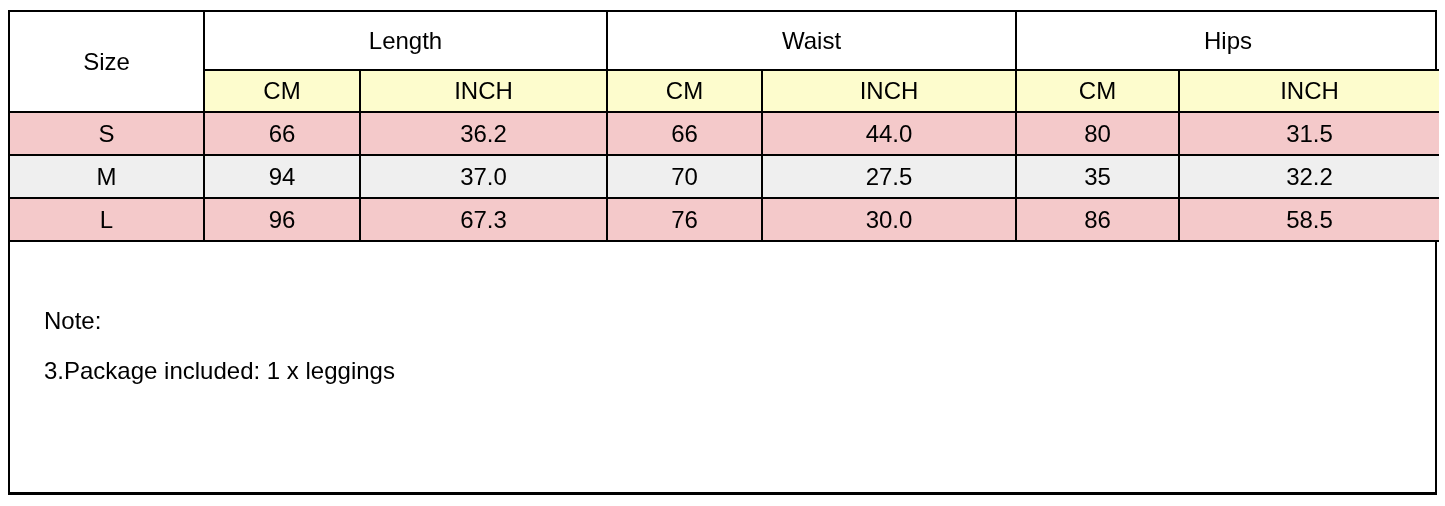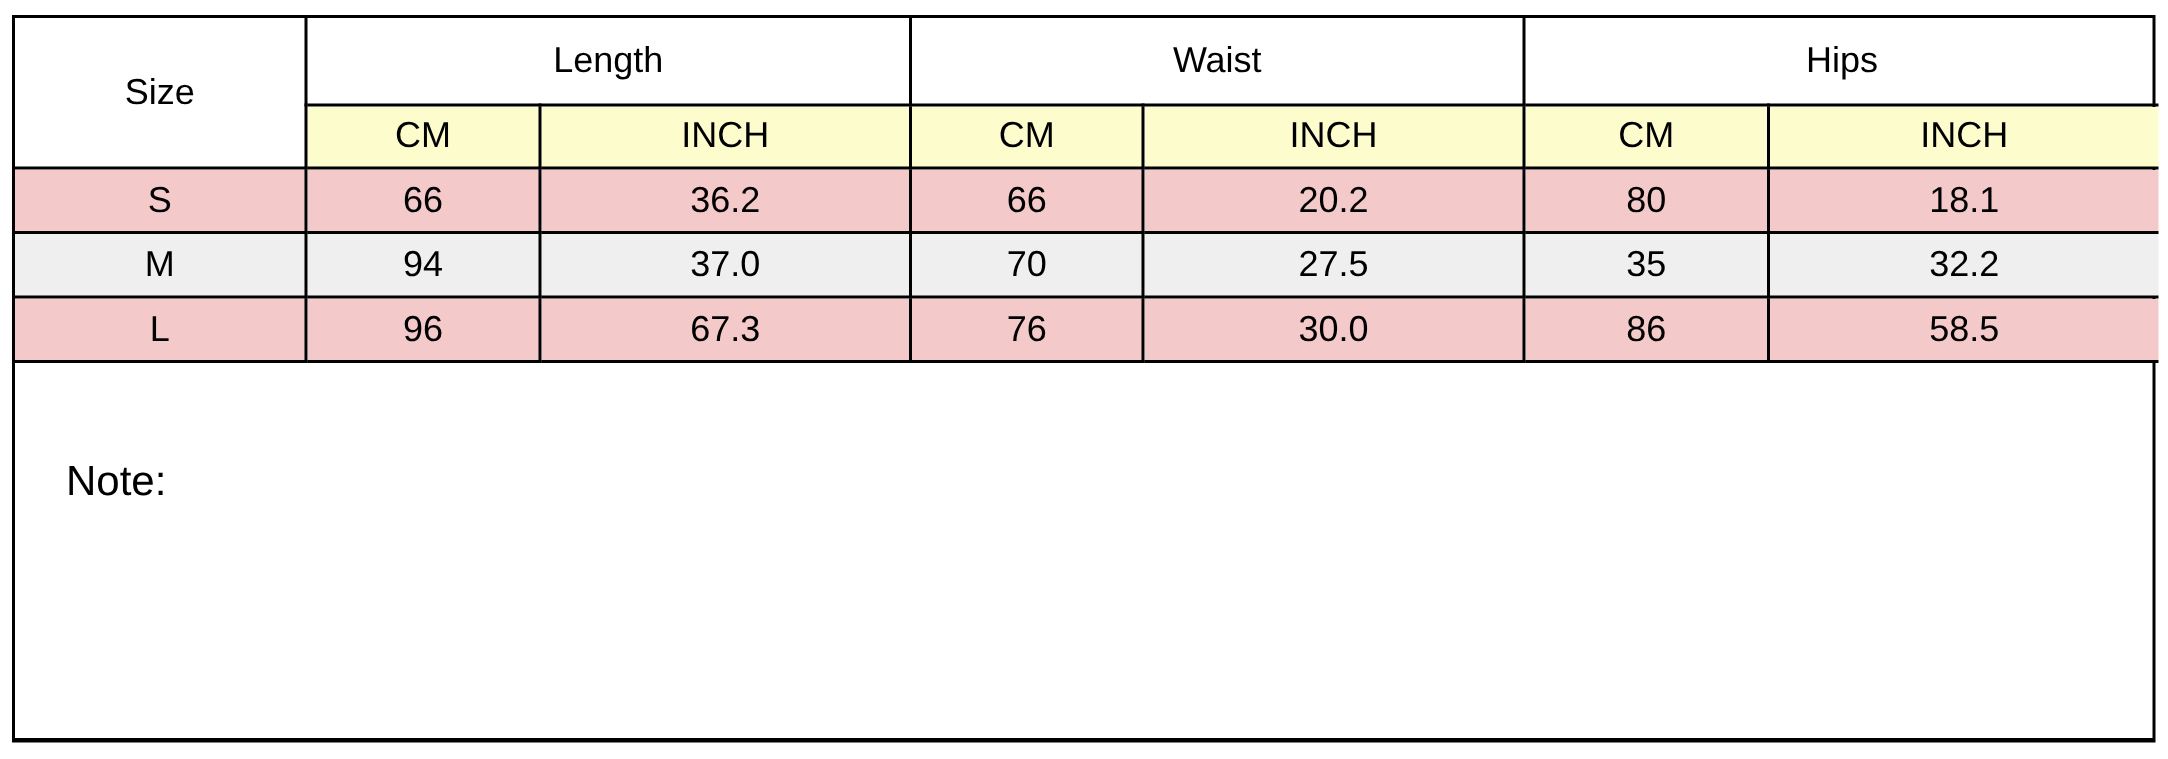--- a/index.html
+++ b/index.html
@@ -60,21 +60,21 @@
   tr.data-row    { height: 43px; }
   tr.unit-row th { background: var(--unit_header_yellow); }
   tr.row-pink td { background: var(--row_pink); }
   tr.row-gray td { background: var(--row_gray); }
 
   .notes {
     padding: 66px 20px 0 34px;
   }
   .notes p {
     margin: 0 0 25px 0;
-    font-size: 28px;
+    font-size: 24px;
     line-height: 25px;
     white-space: nowrap;
   }
 </style>
 </head>
 <body>
 
 <div class="page">
   <div class="outer-box">
 
@@ -103,23 +103,23 @@
           <th>CM</th>
           <th>INCH</th>
         </tr>
       </thead>
       <tbody>
         <tr class="data-row row-pink">
           <td>S</td>
           <td>66</td>
           <td>36.2</td>
           <td>66</td>
-          <td>20.2</td>
+          <td>44.0</td>
           <td>80</td>
-          <td>18.1</td>
+          <td>31.5</td>
         </tr>
         <tr class="data-row row-gray">
           <td>M</td>
           <td>94</td>
           <td>37.0</td>
           <td>70</td>
           <td>27.5</td>
           <td>35</td>
           <td>32.2</td>
         </tr>
@@ -130,16 +130,17 @@
           <td>76</td>
           <td>30.0</td>
           <td>86</td>
           <td>58.5</td>
         </tr>
       </tbody>
     </table>
 
     <div class="notes">
       <p>Note:</p>
+      <p>3.Package included: 1 x leggings</p>
     </div>
 
   </div>
 </div>
 
 </body></html>

